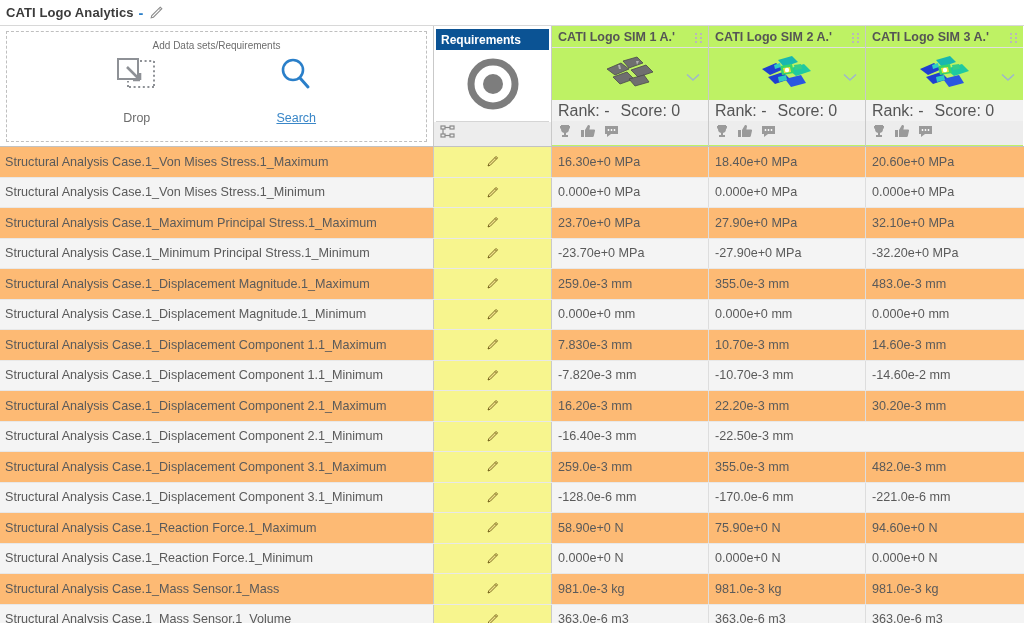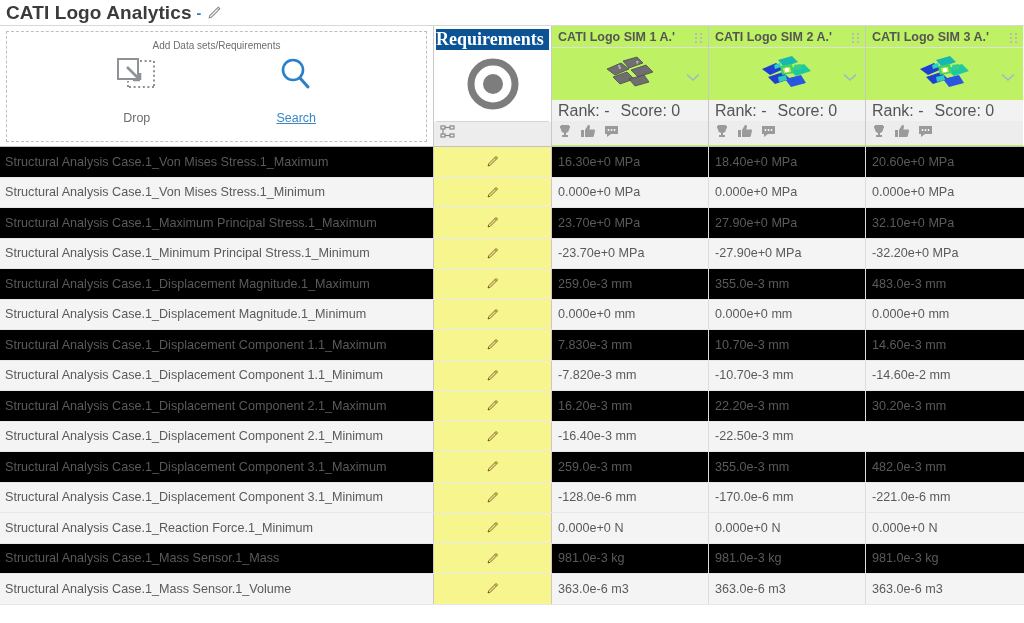--- a/index.html
+++ b/index.html
@@ -22,21 +22,21 @@
   
   .titlebar {
     height: 25px;
     display: flex;
     align-items: center;
     padding-left: 6px;
     box-sizing: border-box;
     background: #ffffff;
   }
   .title-text {
-    font-size: 19px;
+    font-size: 13px;
     font-weight: bold;
     color: #3b3b3b;
     letter-spacing: 0.1px;
   }
   .title-dash {
     font-size: 14.5px;
     font-weight: bold;
     color: #2a7fc9;
     margin: 0 5px 0 5px;
   }
@@ -121,27 +121,27 @@
     box-sizing: border-box;
     border-right: 1px solid #c9c9c9;
     display: flex;
     flex-direction: column;
     background: #ffffff;
   }
   .req-head {
     height: 21px;
     background: #0b5394;
     color: #ffffff;
-    font-size: 18px;
+    font-size: 12px;
     font-weight: bold;
     display: flex;
     align-items: center;
+    padding-left: 5px;
     box-sizing: border-box;
     margin: 3px 2px 0 2px;
-    font-family: Liberation Serif, serif;
   }
   .req-icon-area {
     flex: 1;
     display: flex;
     align-items: center;
     justify-content: center;
     border-bottom: 1px solid #d5d5d5;
     margin: 0 2px;
   }
   .req-tool-row {
@@ -234,21 +234,21 @@
     overflow: hidden;
     border-top: 1px solid #c2c2c2;
     box-sizing: border-box;
   }
   .row {
     display: flex;
     height: 30.5px;
     box-sizing: border-box;
     border-bottom: 1px solid #e8e8e8;
   }
-  .row.even { background: #000000; }
+  .row.even { background: #fdba74; }
   .row.odd  { background: #f4f4f4; }
 
   .c-name {
     width: 434px;
     box-sizing: border-box;
     padding-left: 5px;
     display: flex;
     align-items: center;
     font-size: 12.6px;
     color: #5a5a5a;
@@ -767,20 +767,35 @@
                 <path d="M11.8 2.6 L13.4 4.2 L5.6 12.0 L3.2 12.8 L4.0 10.4 Z" fill="#f0e08a" stroke="#7a6a1e" stroke-width="1"></path>
                 <path d="M10.6 3.8 L12.2 5.4" stroke="#7a6a1e" stroke-width="0.9"></path>
                 <path d="M3.2 12.8 L4.5 12.3 L3.7 11.5 Z" fill="#6b5c18"></path>
               </svg>
             </span>
           </div>
           <div class="c-val">-128.0e-6 mm</div>
           <div class="c-val">-170.0e-6 mm</div>
           <div class="c-val">-221.0e-6 mm</div>
         </div>
+        <div class="row even">
+          <div class="c-name">Structural Analysis Case.1_Reaction Force.1_Maximum</div>
+          <div class="c-req">
+            <span>
+              <svg class="pencil-cell" viewBox="0 0 16 16">
+                <path d="M11.8 2.6 L13.4 4.2 L5.6 12.0 L3.2 12.8 L4.0 10.4 Z" fill="#f0e08a" stroke="#7a6a1e" stroke-width="1"></path>
+                <path d="M10.6 3.8 L12.2 5.4" stroke="#7a6a1e" stroke-width="0.9"></path>
+                <path d="M3.2 12.8 L4.5 12.3 L3.7 11.5 Z" fill="#6b5c18"></path>
+              </svg>
+            </span>
+          </div>
+          <div class="c-val">58.90e+0 N</div>
+          <div class="c-val">75.90e+0 N</div>
+          <div class="c-val">94.60e+0 N</div>
+        </div>
         <div class="row odd">
           <div class="c-name">Structural Analysis Case.1_Reaction Force.1_Minimum</div>
           <div class="c-req">
             <span>
               <svg class="pencil-cell" viewBox="0 0 16 16">
                 <path d="M11.8 2.6 L13.4 4.2 L5.6 12.0 L3.2 12.8 L4.0 10.4 Z" fill="#f0e08a" stroke="#7a6a1e" stroke-width="1"></path>
                 <path d="M10.6 3.8 L12.2 5.4" stroke="#7a6a1e" stroke-width="0.9"></path>
                 <path d="M3.2 12.8 L4.5 12.3 L3.7 11.5 Z" fill="#6b5c18"></path>
               </svg>
             </span>

